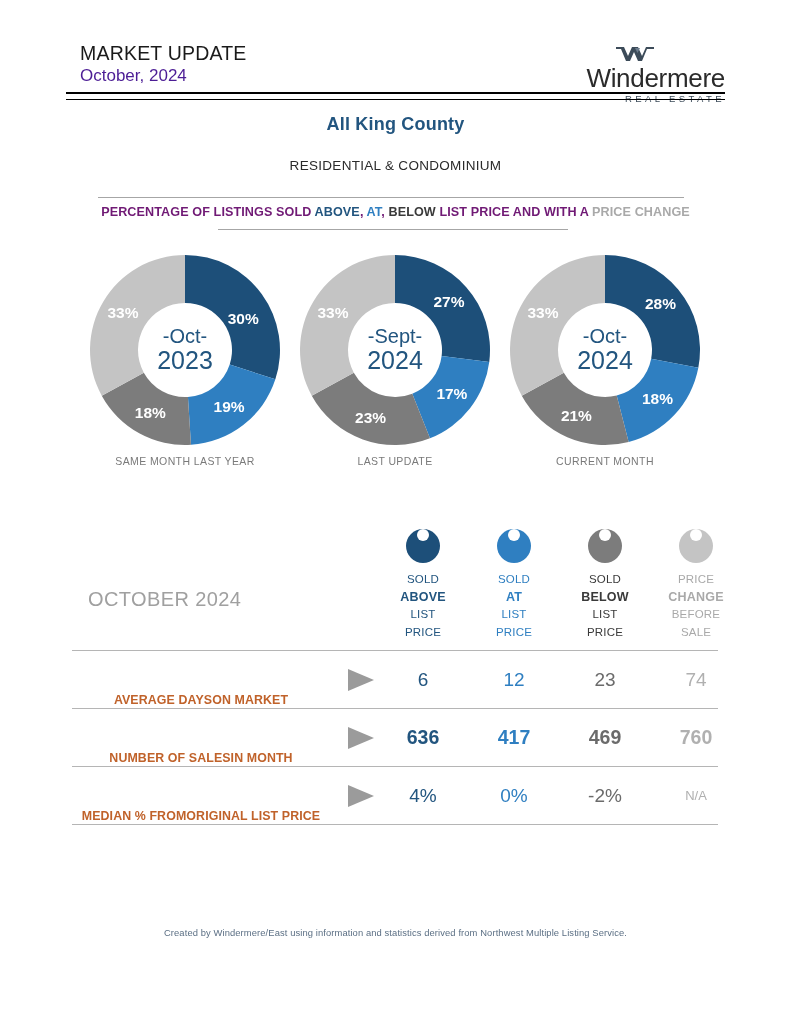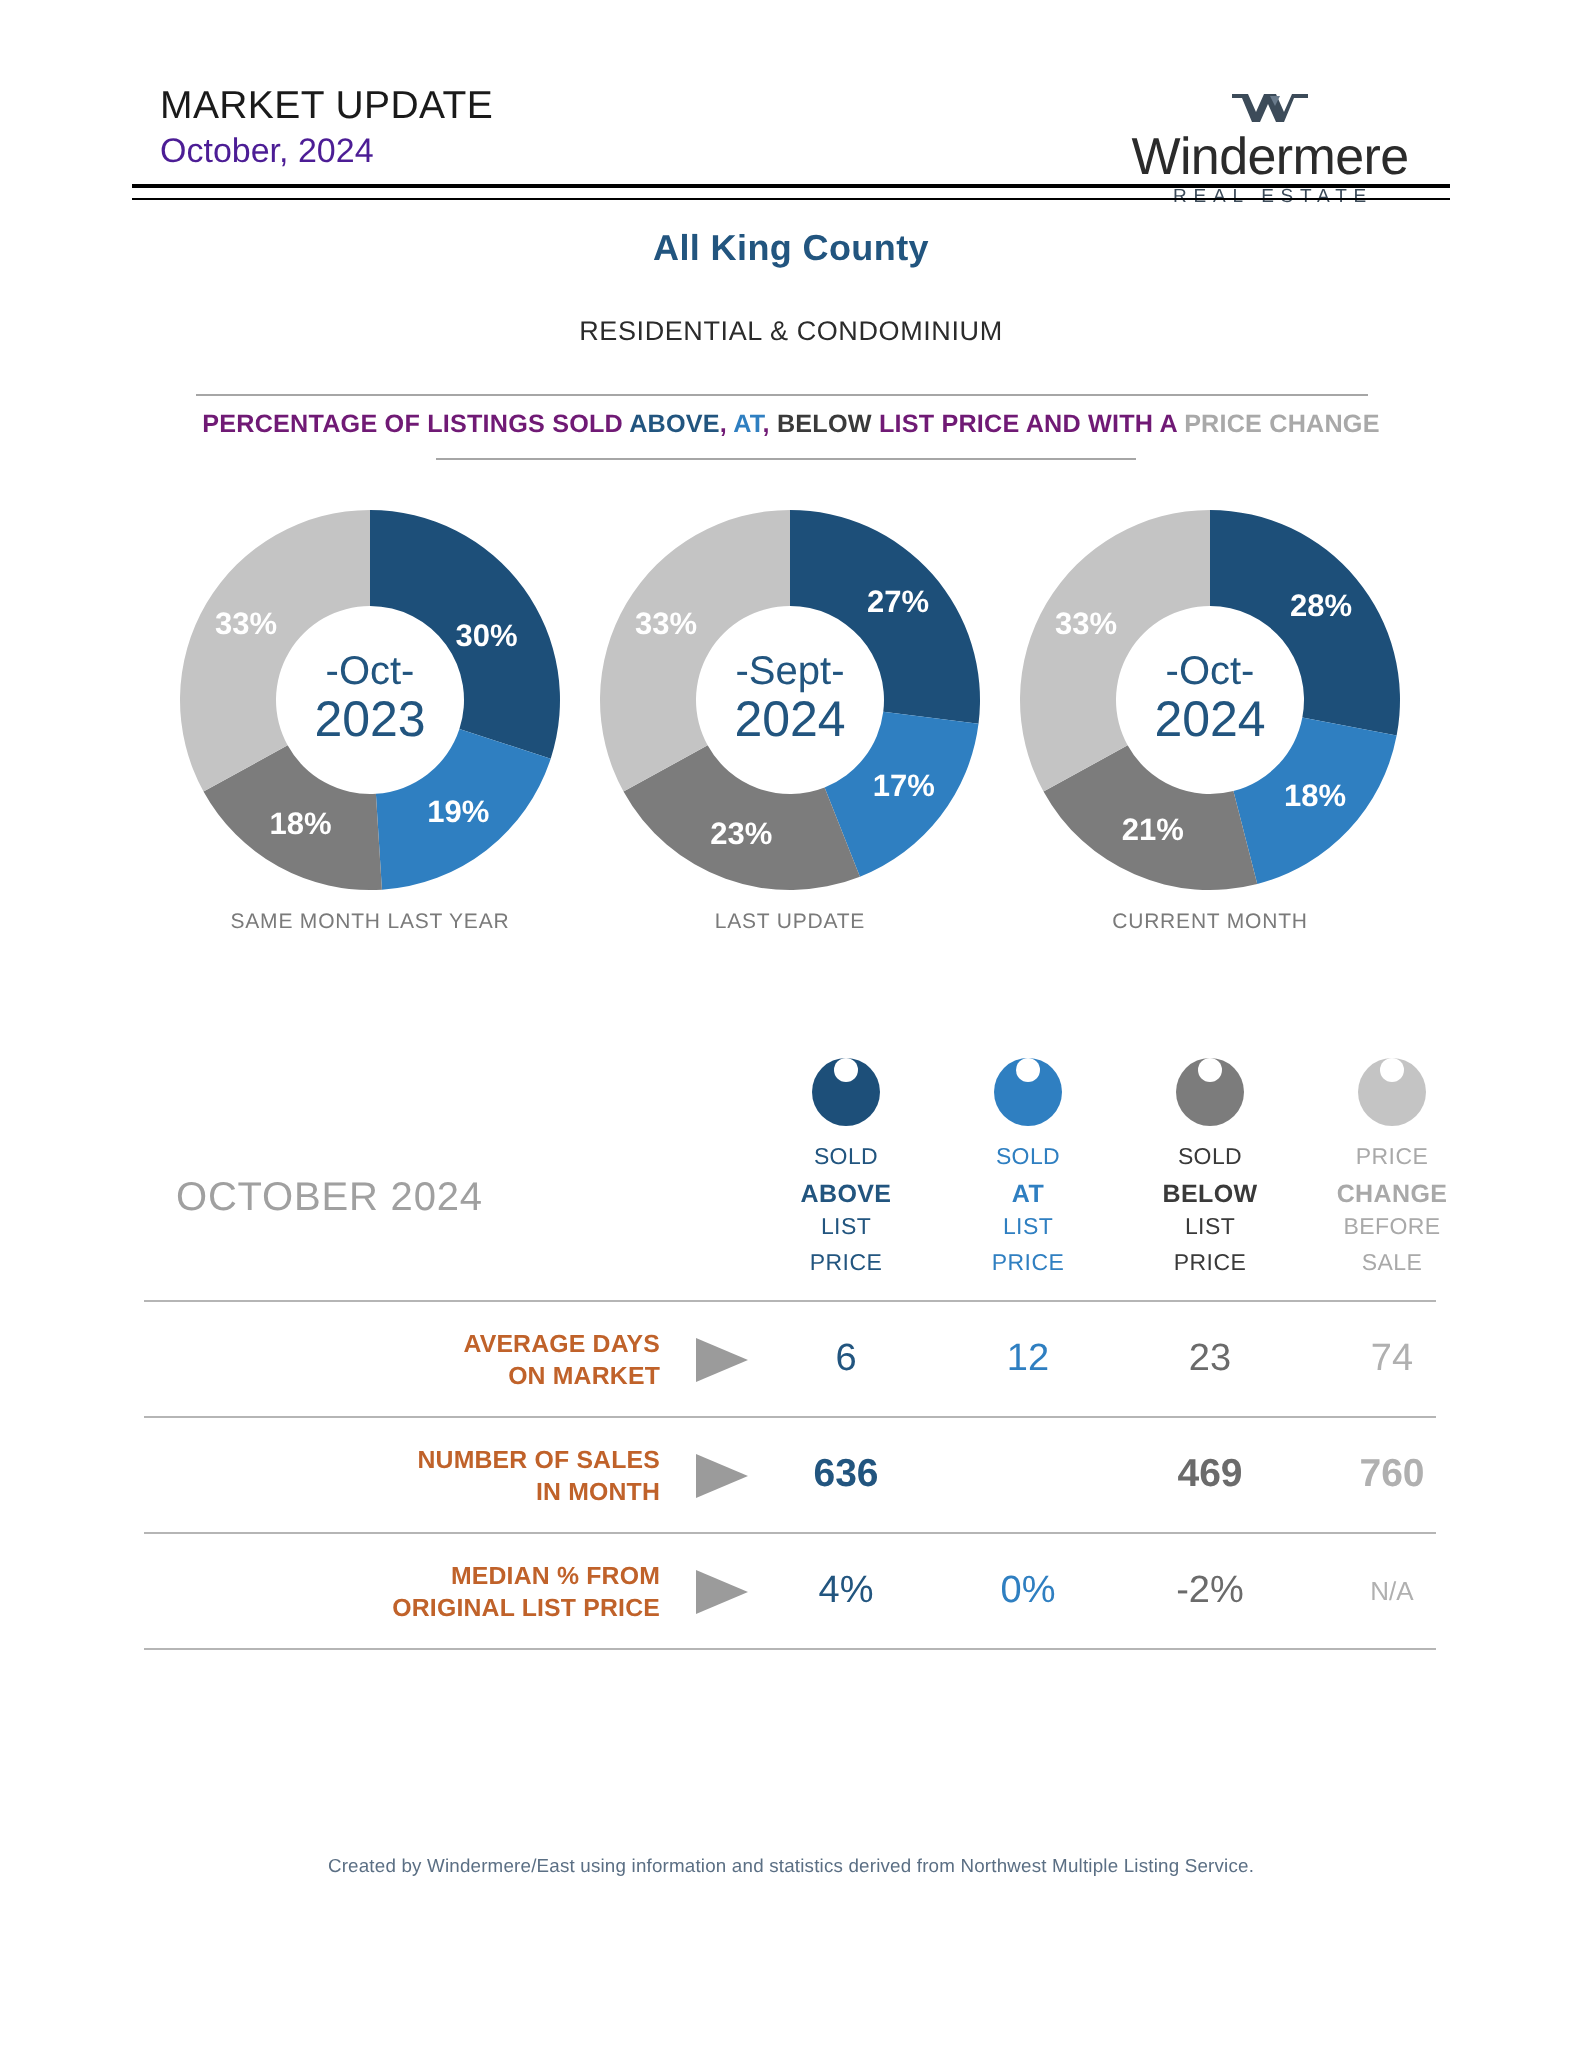--- a/index.html
+++ b/index.html
@@ -40,21 +40,21 @@
     position: absolute;
     left: 14px; top: 24px;
     font-size: 17px;
     color: #4c1d95;
     text-align: right;
   }
   .logo {
     position: absolute;
     right: 0px; top: 2px;
     width: 180px;
-    text-align: center;
+    text-align: right;
   }
   .logo-mark {
     width: 100%;
     height: 20px;
     display: flex;
     justify-content: center;
     align-items: flex-end;
   }
   .logo-word {
     font-size: 26px;
@@ -253,21 +253,21 @@
     height: 57px;
     border-top: 1.6px solid #b5b5b5;
   }
   .row.last { border-bottom: 1.6px solid #b5b5b5; }
   .row-label {
     position: absolute;
     left: 0; top: 0;
     width: 258px;
     height: 57px;
     display: flex;
-    flex-direction: column;
+    flex-direction: row;
     justify-content: center;
     align-items: flex-end;
     text-align: right;
     color: #c0622a;
     font-weight: bold;
     font-size: 12.4px;
     line-height: 16px;
     letter-spacing: 0.1px;
   }
   .tri {
@@ -458,20 +458,21 @@
         <div class="cell k3 c-pale">74</div>
       </div>
 
       <div class="row">
         <div class="row-label">
           <span>NUMBER OF SALES</span>
           <span>IN MONTH</span>
         </div>
         <div class="tri"></div>
         <div class="cell k0 bold c-dark">636</div>
+        <div class="cell k1 bold c-light">417</div>
         <div class="cell k2 bold c-grey">469</div>
         <div class="cell k3 bold c-pale">760</div>
       </div>
 
       <div class="row last">
         <div class="row-label">
           <span>MEDIAN % FROM</span>
           <span>ORIGINAL LIST PRICE</span>
         </div>
         <div class="tri"></div>

